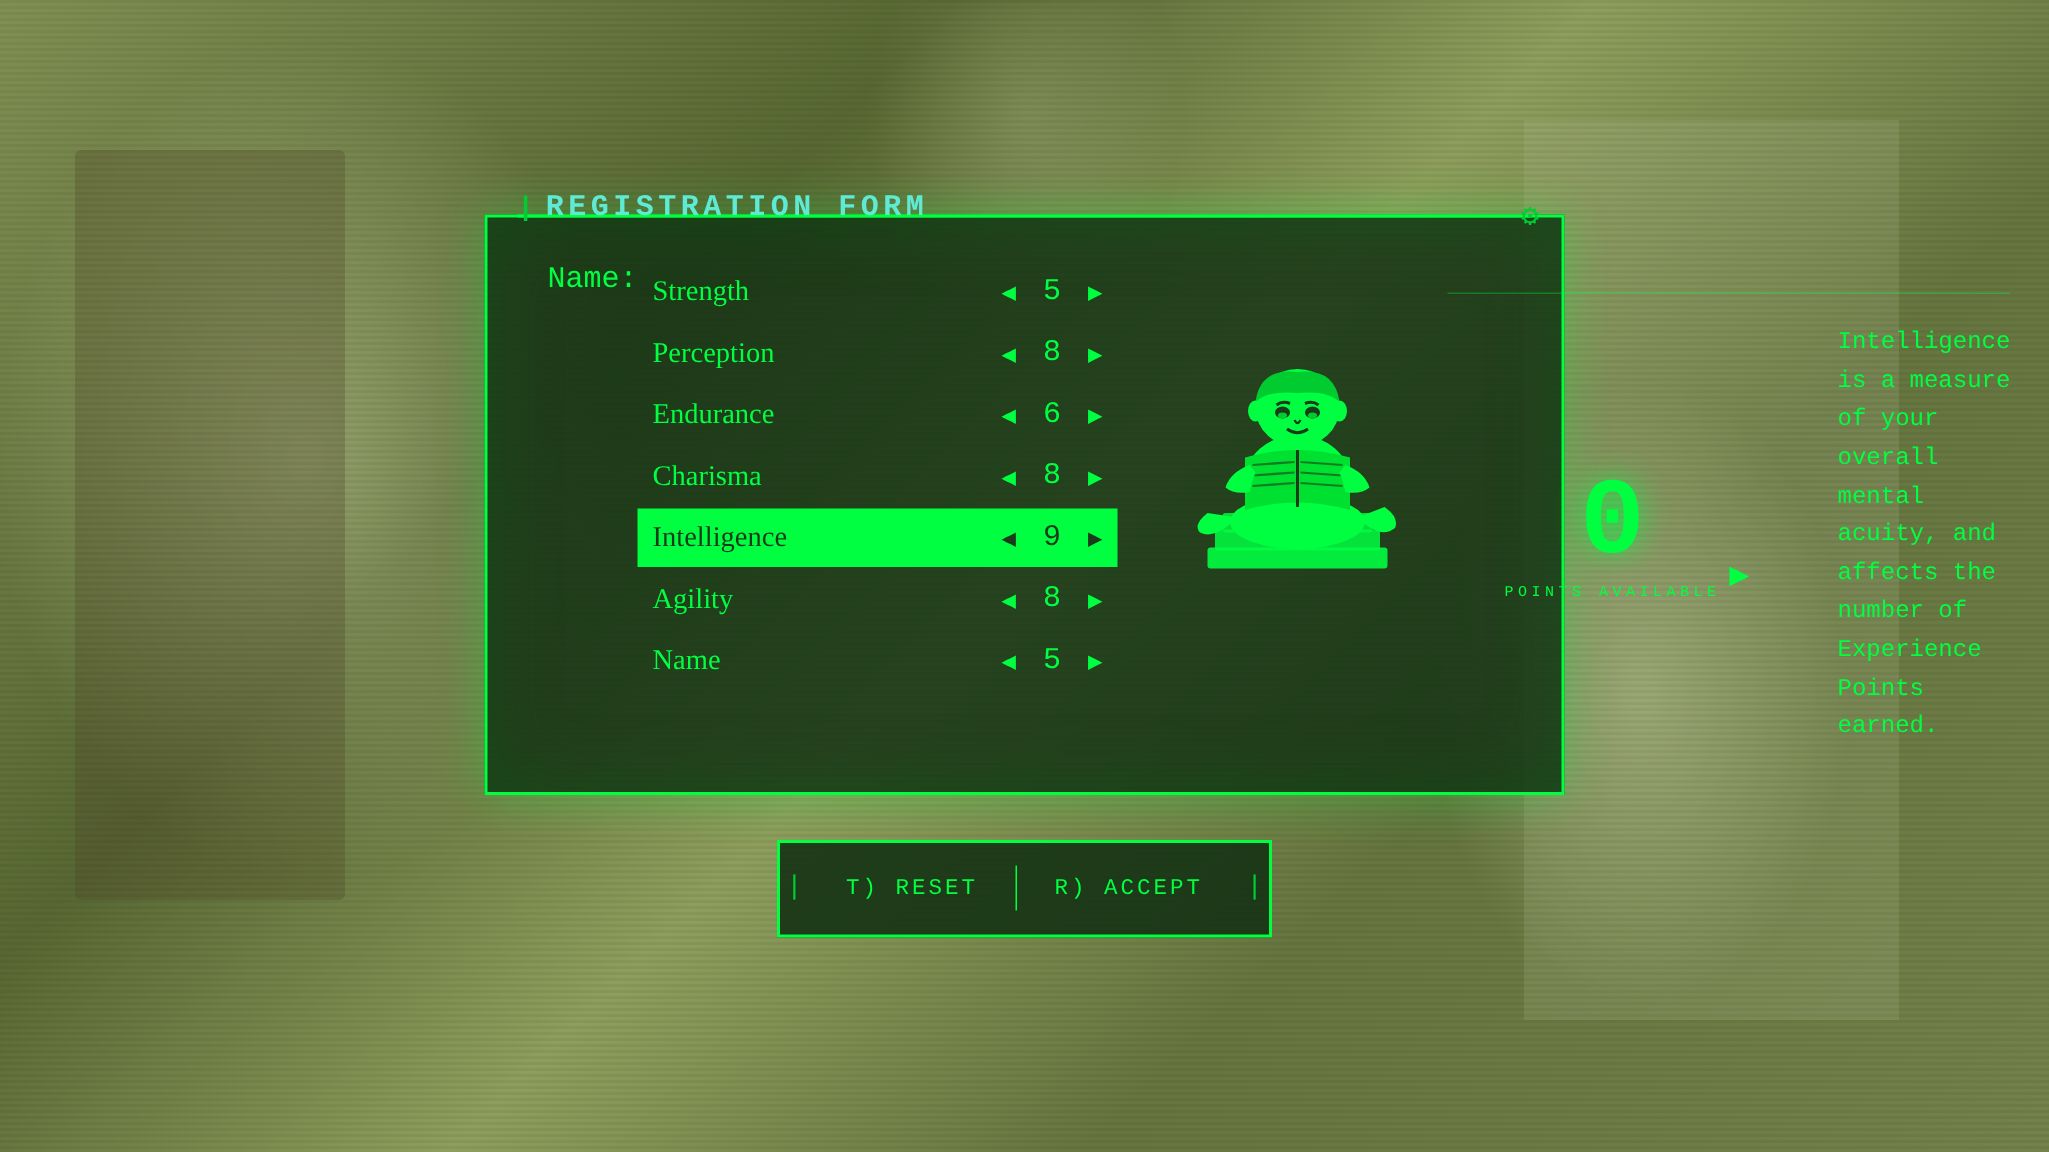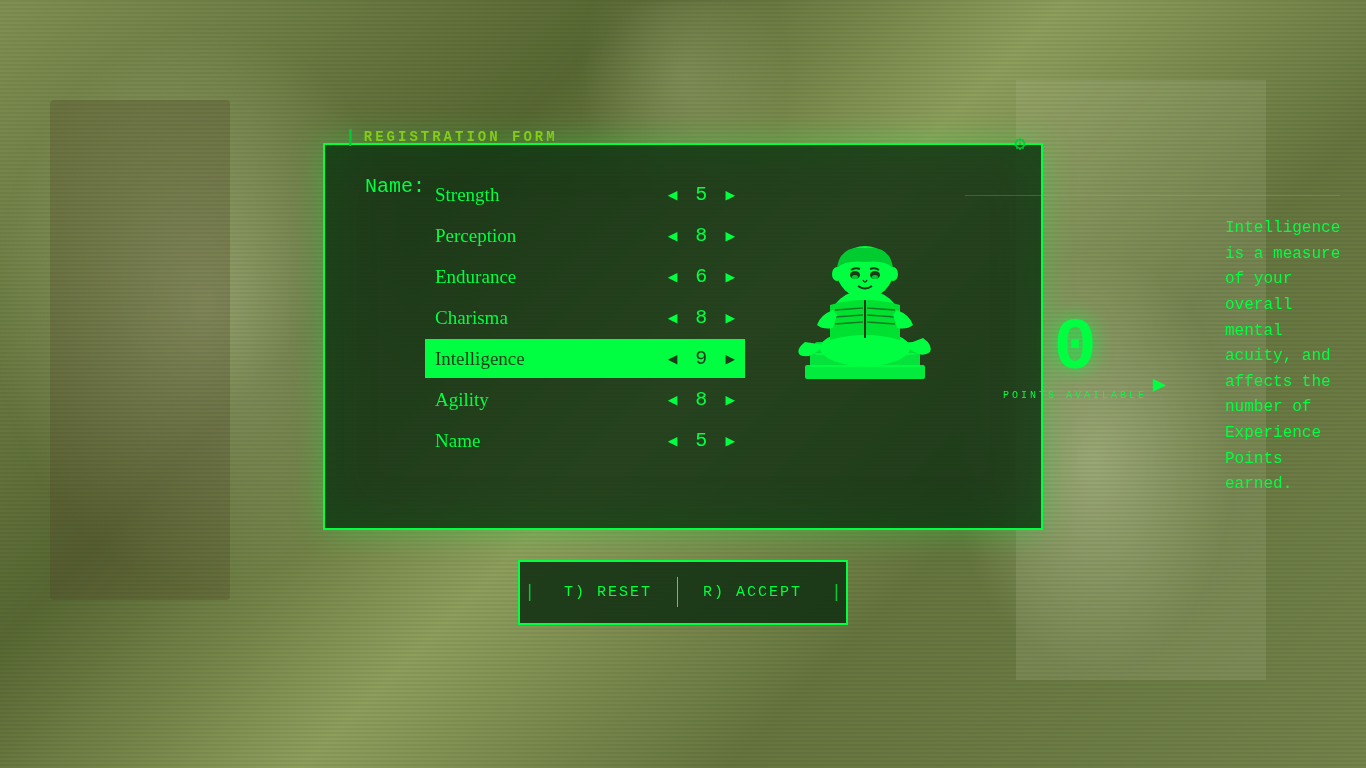--- a/index.html
+++ b/index.html
@@ -79,22 +79,22 @@
       gap: 8px;
     }
 
     .dialog-title-bracket-left {
       color: #00cc33;
       font-size: 18px;
       font-weight: bold;
     }
 
     .dialog-title-text {
-      color: #84cc16;
-      font-size: 14px;
+      color: #5eead4;
+      font-size: 20px;
       font-weight: bold;
       letter-spacing: 3px;
       text-transform: uppercase;
       font-family: 'Courier New', monospace;
     }
 
     .dialog-title-line {
       position: absolute;
       top: -2px;
       left: 20px;

